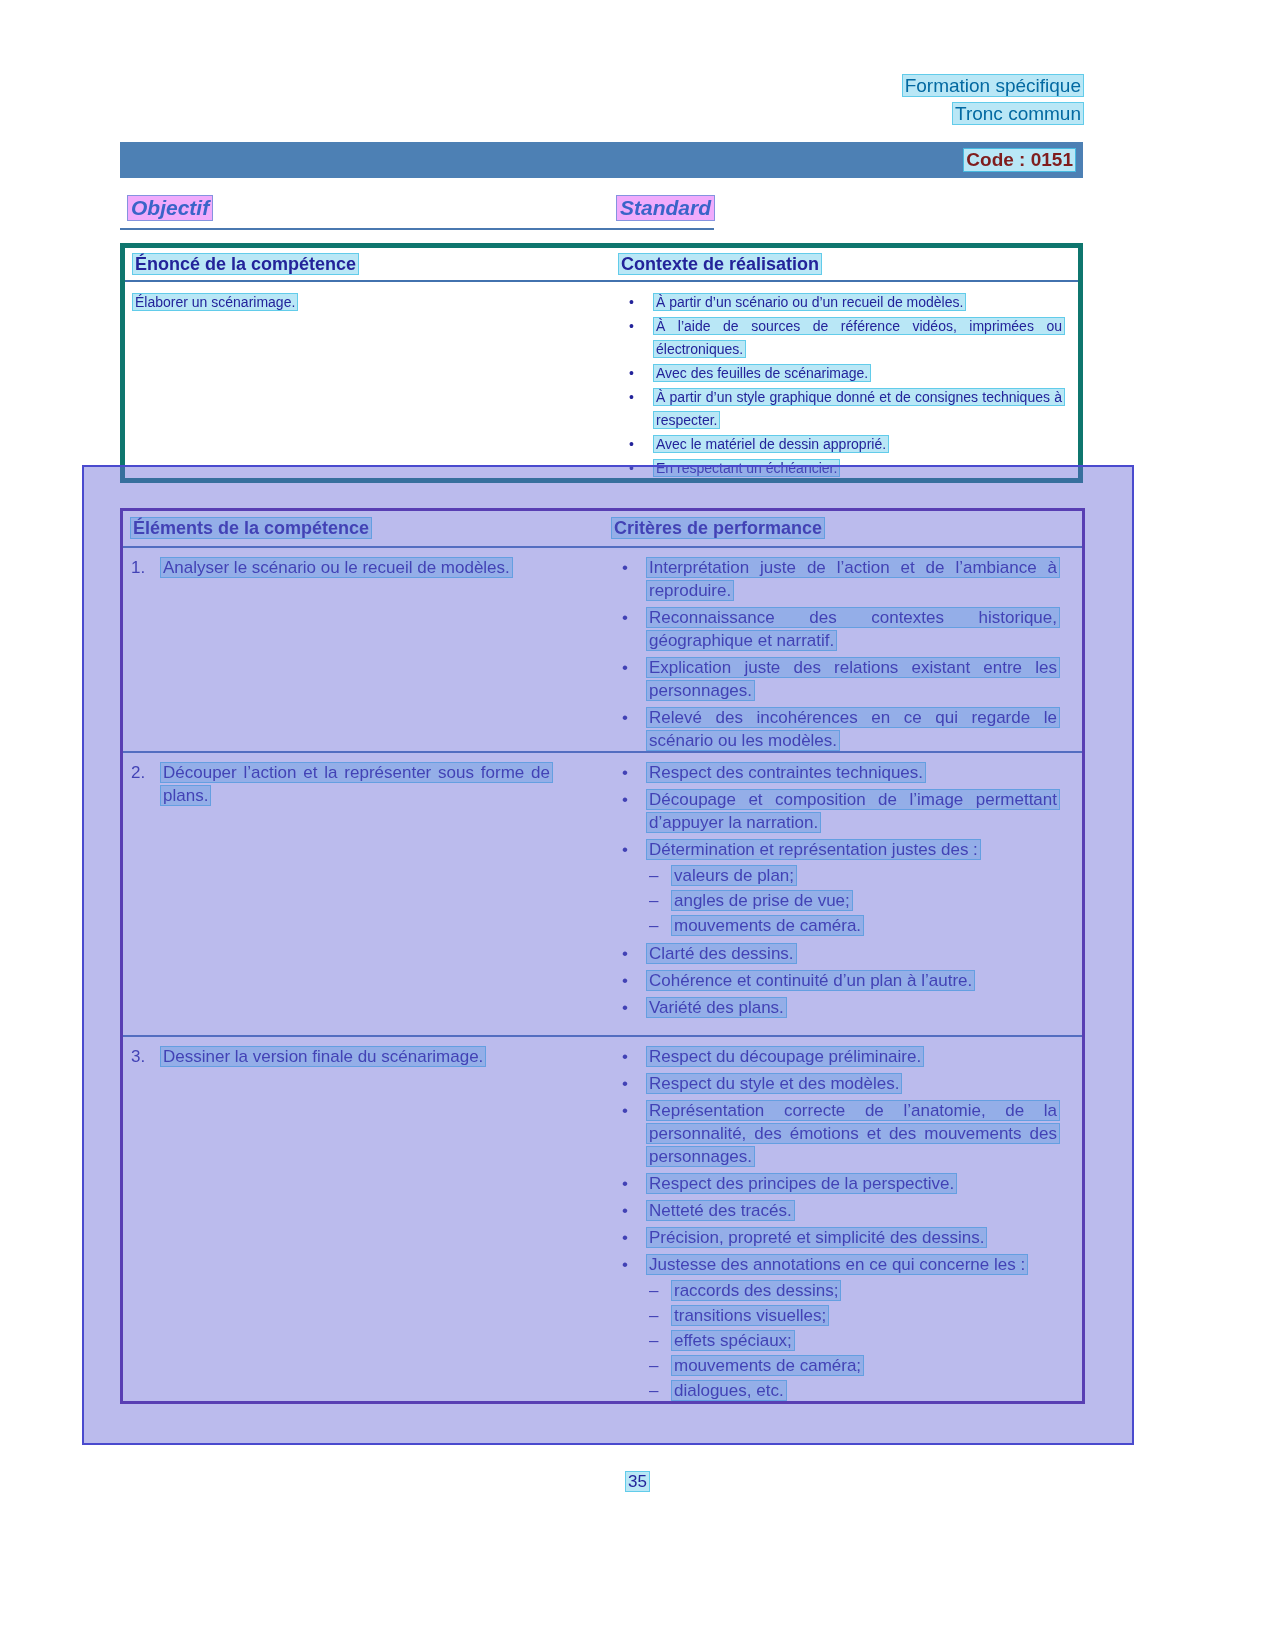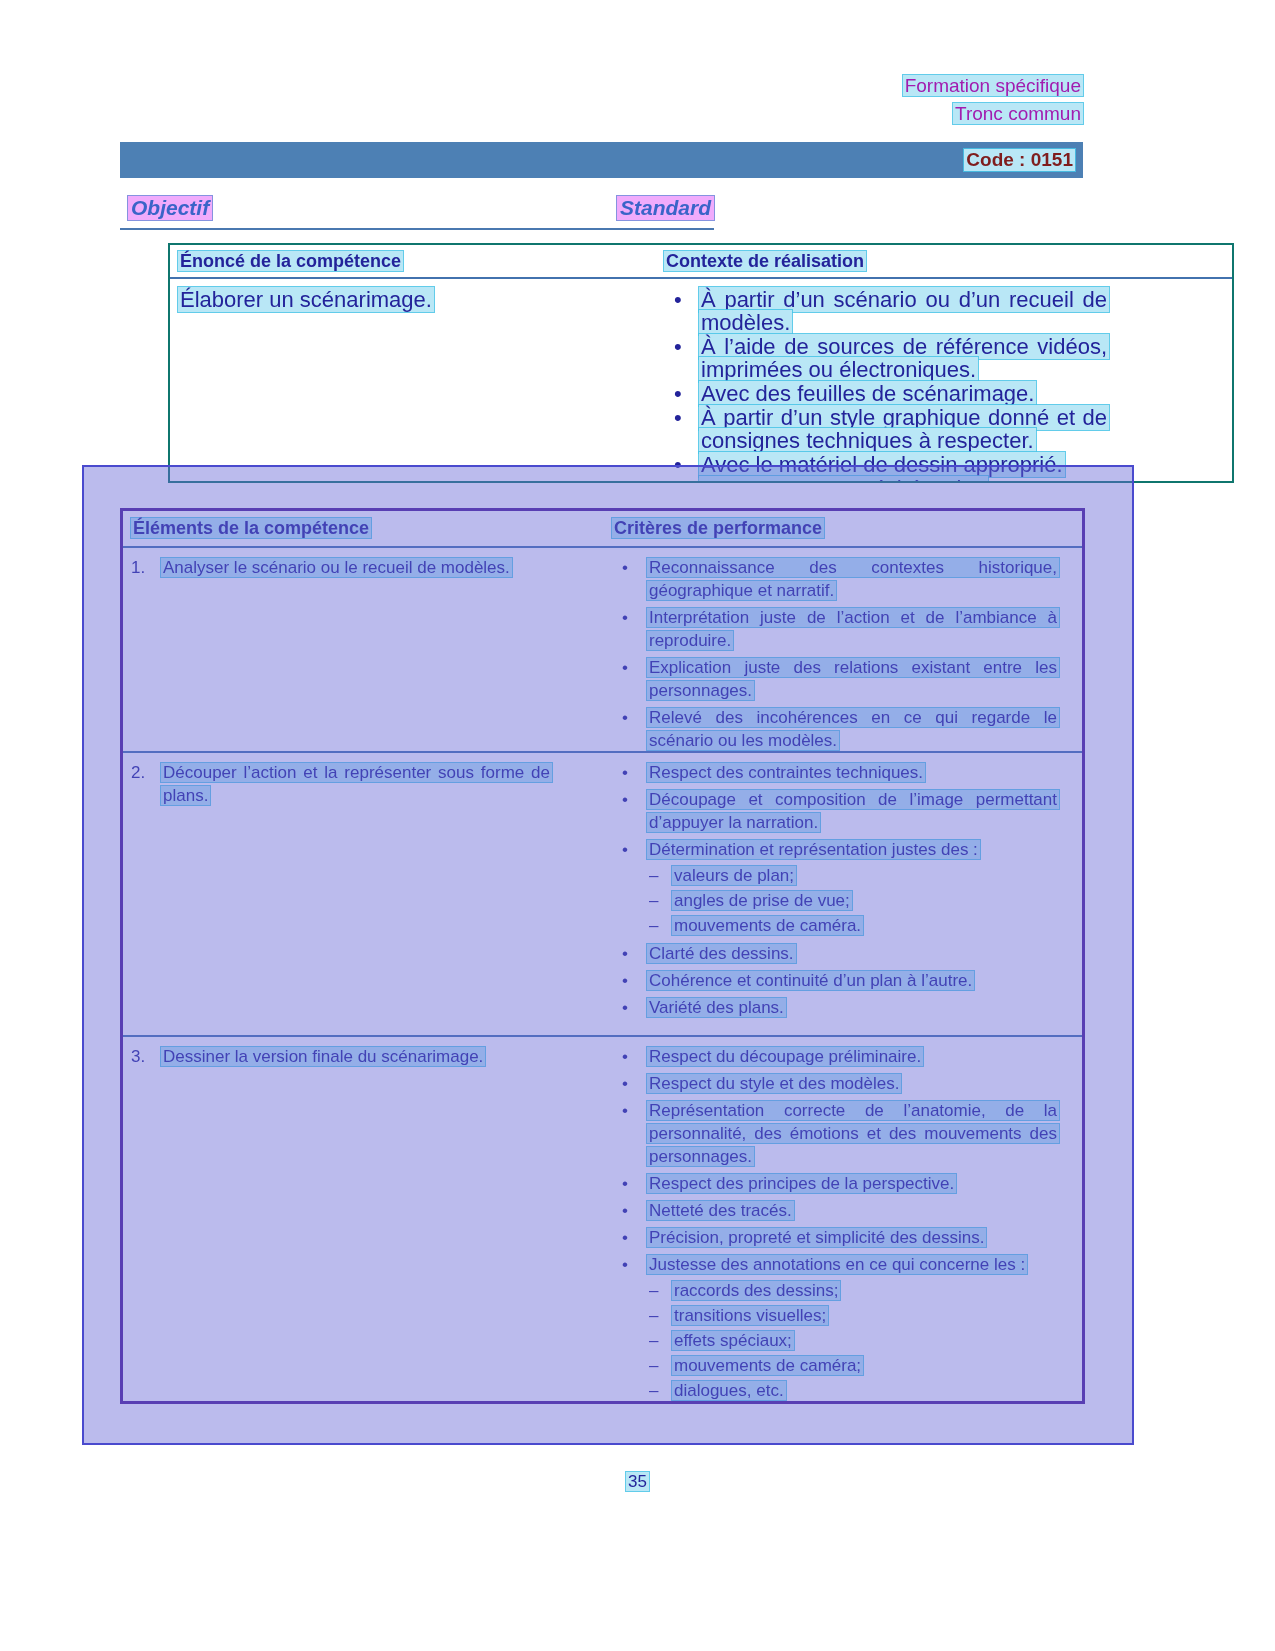--- a/index.html
+++ b/index.html
@@ -21,21 +21,21 @@
   .hl-lav {
     background:#f0abfc;
     box-shadow:0 0 0 1px rgba(120,135,220,0.9);
     padding:0 3px;
     box-decoration-break:clone;
     -webkit-box-decoration-break:clone;
   }
 
   .program {
     position:absolute; top:72px; right:192px;
-    text-align:right; font-size:19px; line-height:28px; color:#a21caf;
+    text-align:right; font-size:19px; line-height:28px; color:#0369a1;
   }
 
   .code-bar {
     position:absolute; left:120px; top:142px; width:963px; height:36px;
     background:#4d80b4;
     display:flex; justify-content:flex-end; align-items:center;
     padding-right:8px;
     font-size:19px; font-weight:bold; color:#7f1d1d;
   }
 
@@ -46,31 +46,31 @@
   }
   .os-left { left:8px; }
   .os-right { left:497px; }
   .obj-rule {
     position:absolute; left:120px; top:228px; width:594px; height:2px;
     background:#4a78b0;
   }
 
   
   .t1 {
-    position:absolute; left:120px; top:243px; width:1066px; height:240px;
-    border:2px solid #0f766e; overflow:hidden;margin-left:48px;
+    position:absolute; left:120px; top:243px; width:963px; height:240px;
+    border:5px solid #0f766e; overflow:hidden;
   }
   .t1-head {
     display:flex; height:34px; align-items:center;
     border-bottom:2px solid #4272ae;
     font-weight:bold; font-size:18px;
   }
   .c1 { width:494px; padding-left:8px; flex:none; }
   .c2 { flex:1; }
-  .t1-body { display:flex; padding-top:9px; font-size:22px; }
+  .t1-body { display:flex; padding-top:9px; font-size:14px; }
   .stmt { line-height:23px; }
 
   ul.blist { list-style:none; width:445px; }
   li.bi {
     position:relative; padding-left:35px; margin-bottom:1px;
     line-height:23px; text-align:justify;
   }
   li.bi::before { content:"•"; position:absolute; left:10px; }
 
   
@@ -163,22 +163,22 @@
     <div class="c2"><span class="hl">Critères de performance</span></div>
   </div>
 
   <div class="row row-1">
     <div class="lc">
       <div class="num"><span>1.</span></div>
       <div class="ltxt"><span class="hl">Analyser le scénario ou le recueil de modèles.</span></div>
     </div>
     <div class="rc">
       <ul class="crits">
+        <li class="crit"><span class="hl">Interprétation juste de l’action et de l’ambiance à reproduire.</span></li>
         <li class="crit"><span class="hl">Reconnaissance des contextes historique, géographique et narratif.</span></li>
-        <li class="crit"><span class="hl">Interprétation juste de l’action et de l’ambiance à reproduire.</span></li>
         <li class="crit"><span class="hl">Explication juste des relations existant entre les personnages.</span></li>
         <li class="crit"><span class="hl">Relevé des incohérences en ce qui regarde le scénario ou les modèles.</span></li>
       </ul>
     </div>
   </div>
 
   <div class="row row-2">
     <div class="lc">
       <div class="num"><span>2.</span></div>
       <div class="ltxt"><span class="hl">Découper l’action et la représenter sous forme de plans.</span></div>

